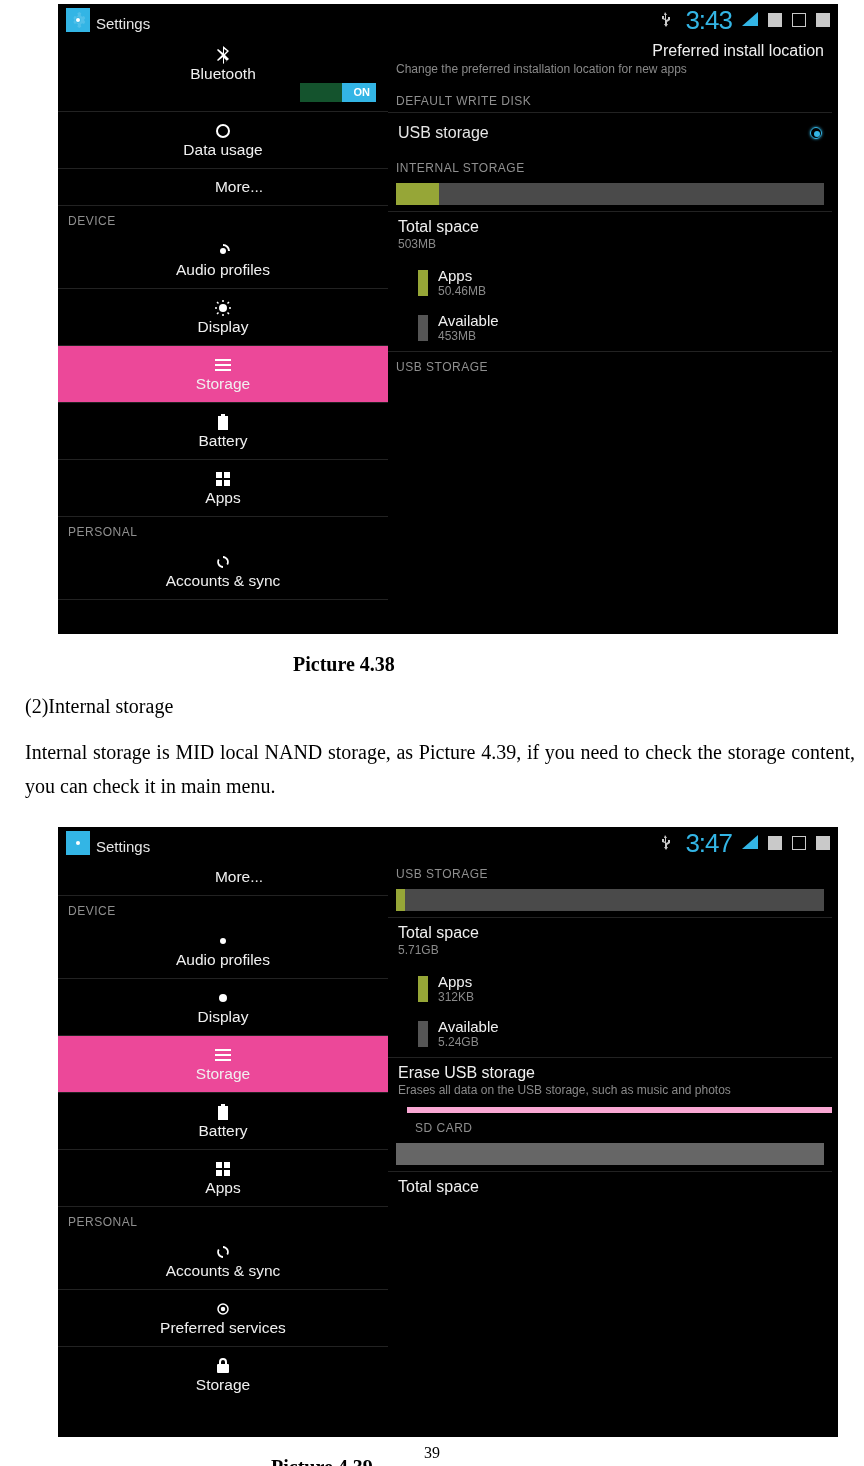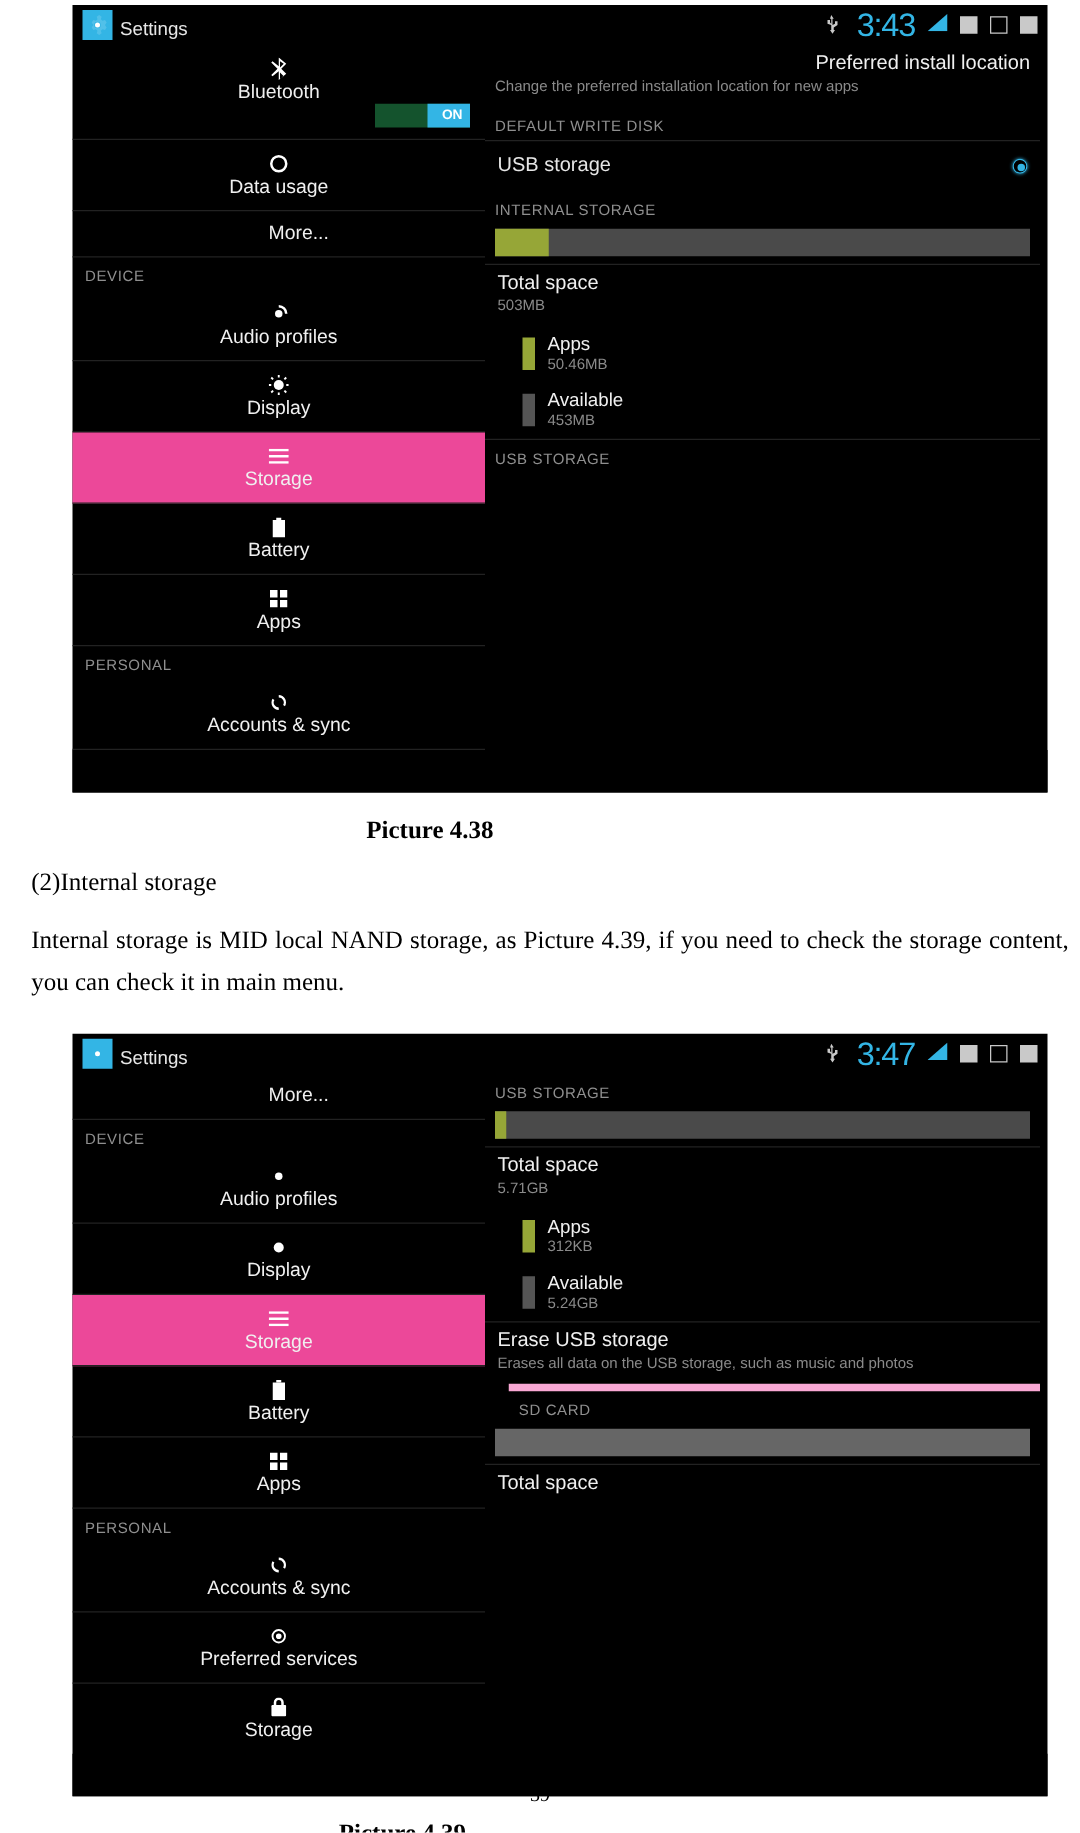--- a/index.html
+++ b/index.html
@@ -82,21 +82,21 @@
   .krow { display:flex; align-items:center; gap:10px; padding:6px 10px 8px 30px; }
   .krow .sw { width:10px; height:26px; background:#96a637; }
   .krow .sw.gray { background:#555; }
   .krow .col .t{ font-size:15px; color:#f0f0f0;}
   .krow .col .s{ font-size:12px; color:#8a8a8a;}
 
   
   .caption { font: bold 20px/1 "Times New Roman", serif; margin:20px 0 18px 290px;}
   .para1 { font: 20px/1.45 "Times New Roman", serif; margin:0 0 14px 22px;}
   .para2 { font: 20px/1.7 "Times New Roman", serif; margin:0 6px 24px 22px; text-align:justify;}
-  .pgnum { position:absolute; bottom:20px; left:0; right:0; text-align:center; font:16px "Times New Roman";}
+  .pgnum { position:absolute; bottom:4px; left:0; right:0; text-align:center; font:16px "Times New Roman";}
 </style>
 </head>
 <body>
 
 <div class="page-pad">
 
 <div class="shot">
 
   <div class="statusbar">
     <div class="app">

